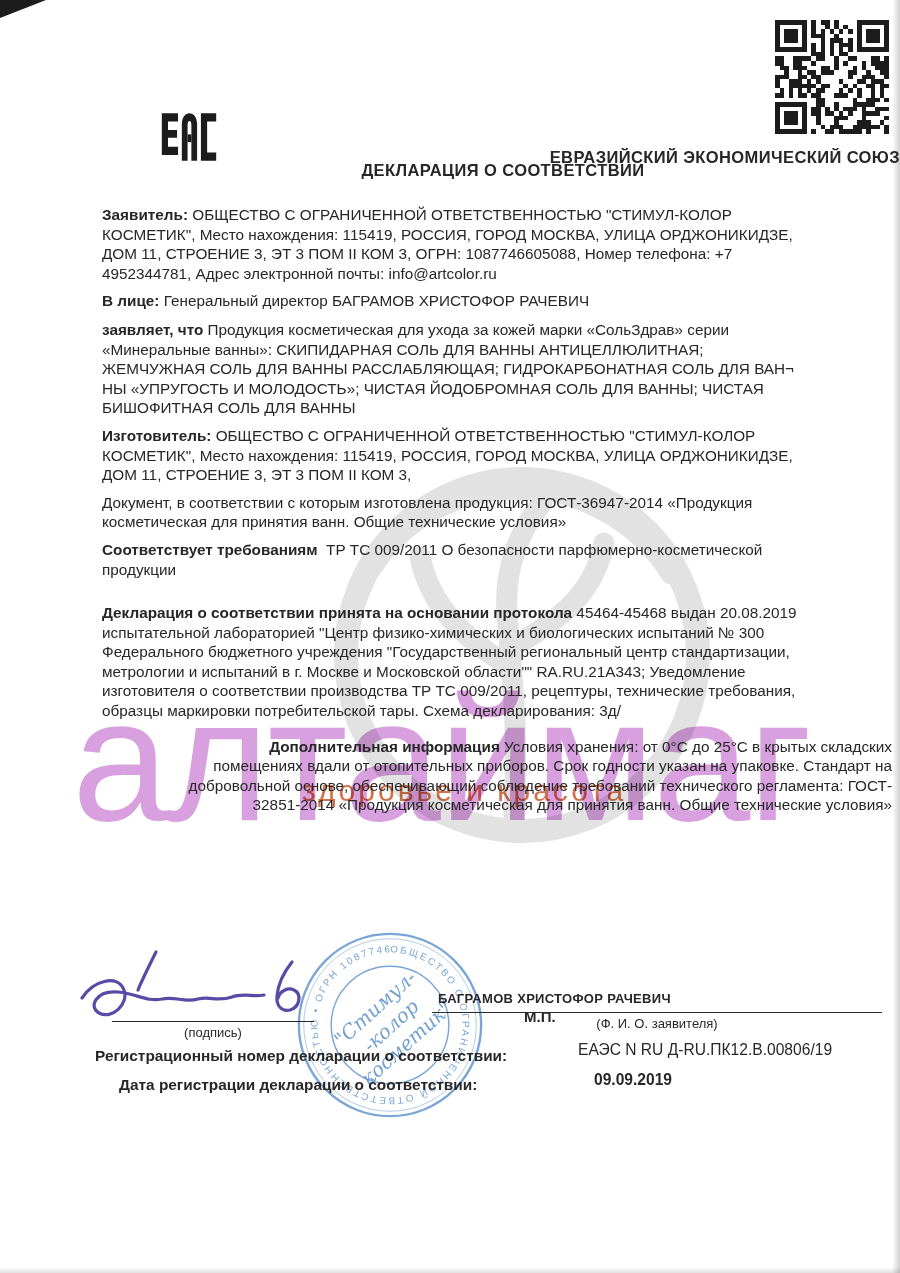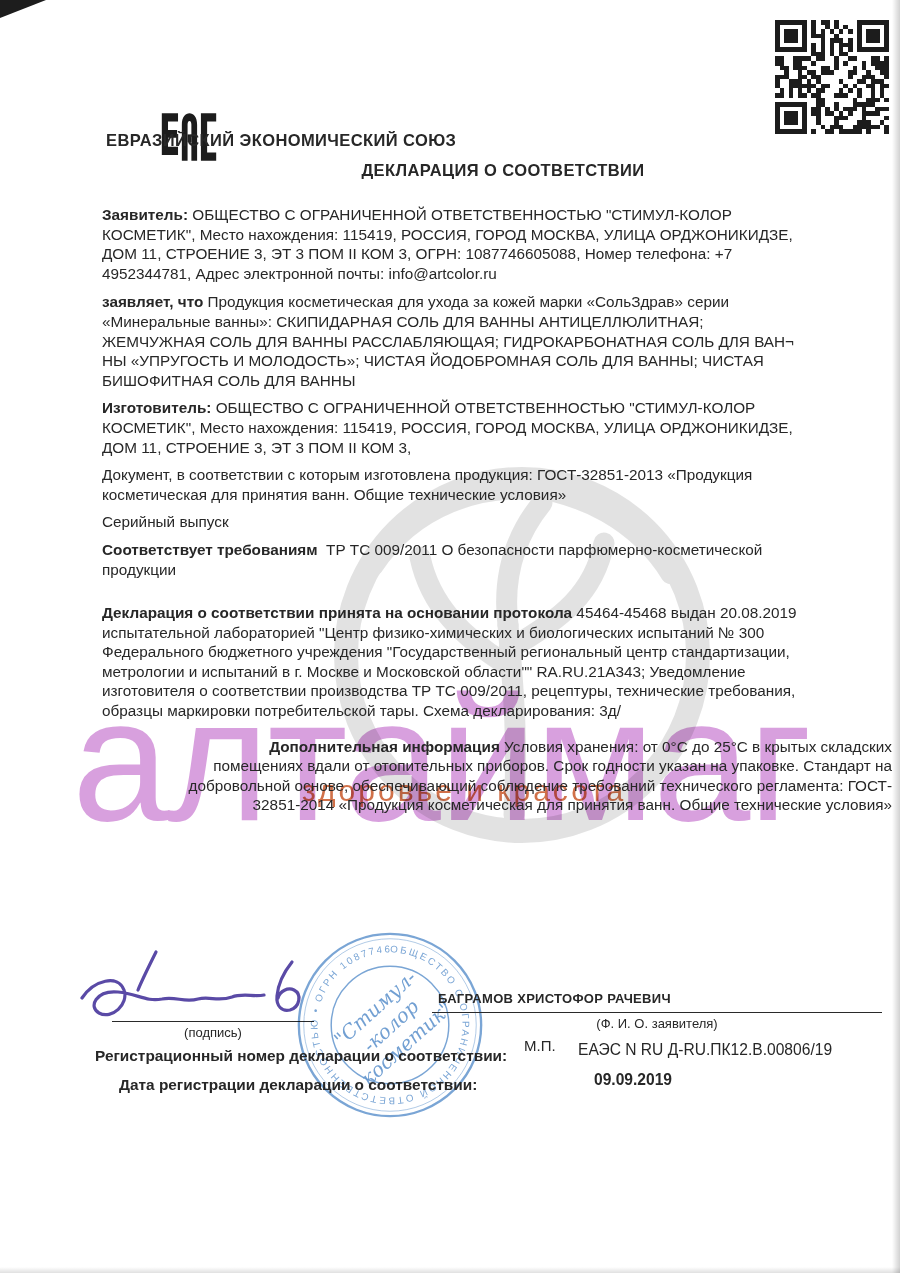--- a/index.html
+++ b/index.html
@@ -11,21 +11,21 @@
   }
   
   .corner-wedge{position:absolute;left:0;top:0;width:46px;height:18px;background:#1d1d1d;
     clip-path:polygon(0 0,100% 0,0 100%);}
   .edge-right{position:absolute;right:0;top:0;width:8px;height:100%;
     background:linear-gradient(to right,rgba(0,0,0,0),rgba(0,0,0,.18));}
   .edge-bottom{position:absolute;left:0;bottom:0;width:100%;height:6px;
     background:linear-gradient(to bottom,rgba(0,0,0,0),rgba(0,0,0,.12));}
   
   .eac-logo{position:absolute;left:158px;top:108px;}
-  .title-1{position:absolute;left:106px;top:131px;width:794px;text-align:left;
+  .title-1{position:absolute;left:106px;top:148px;width:794px;text-align:right;
     font-size:16.5px;font-weight:700;letter-spacing:.4px;}
   .title-2{position:absolute;left:106px;top:161px;width:794px;text-align:center;
     font-size:16.5px;font-weight:700;letter-spacing:.4px;}
   .qr{position:absolute;left:775px;top:20px;}
   
   .doc-body{position:absolute;left:94px;top:197px;width:806px;
     font-size:15.3px;line-height:19.6px;}
   .doc-body p{margin:8px;white-space:pre-line;}
   .doc-body b{font-weight:700;}
   .mt9{margin-top:9px !important;}
@@ -39,21 +39,21 @@
   .wm-emblem{position:absolute;left:322px;top:455px;mix-blend-mode:multiply;opacity:.5;}
   .wm-brand{position:absolute;left:72px;top:672px;font-size:175px;font-weight:400;
     line-height:1;color:#a21caf;mix-blend-mode:multiply;opacity:.42;letter-spacing:-2px;white-space:nowrap;}
   .wm-tagline{position:absolute;left:302px;top:774px;font-size:30px;color:#c2410c;
     mix-blend-mode:multiply;opacity:.75;letter-spacing:3px;white-space:nowrap;}
   
   .signature{position:absolute;left:68px;top:946px;mix-blend-mode:multiply;}
   .sig-line{position:absolute;left:112px;top:1021px;width:202px;border-top:1.6px solid #2a2a2a;}
   .sig-caption{position:absolute;left:112px;top:1025px;width:202px;text-align:center;font-size:13px;}
   .stamp{position:absolute;left:292px;top:927px;mix-blend-mode:multiply;opacity:.88;}
-  .mp{position:absolute;left:524px;top:1037px;font-size:15px;font-weight:400;}
+  .mp{position:absolute;left:524px;top:1008px;font-size:15px;font-weight:700;}
   .applicant-name{position:absolute;left:438px;top:991px;font-size:13px;font-weight:700;letter-spacing:.3px;}
   .name-line{position:absolute;left:432px;top:1012px;width:450px;border-top:1.6px solid #2a2a2a;}
   .fio-caption{position:absolute;left:432px;top:1016px;width:450px;text-align:center;font-size:13px;}
   .reg-label-1{position:absolute;left:95px;top:1047px;font-size:15.4px;font-weight:700;}
   .reg-value-1{position:absolute;left:578px;top:1041px;font-size:15.6px;font-weight:400;}
   .reg-label-2{position:absolute;left:95px;top:1076px;font-size:15.4px;font-weight:700;margin-left:24px;}
   .reg-value-2{position:absolute;left:594px;top:1071px;font-size:15.6px;font-weight:700;}
   .stamp text{font-family:"DejaVu Serif",serif;}
   .stamp .ringtxt{font-family:"Liberation Sans",sans-serif;}
 </style>
@@ -412,31 +412,31 @@
 </svg>
 
 <div class="title-1">ЕВРАЗИЙСКИЙ ЭКОНОМИЧЕСКИЙ СОЮЗ</div>
 <div class="title-2">ДЕКЛАРАЦИЯ О СООТВЕТСТВИИ</div>
 
 <div class="doc-body">
   <p><b>Заявитель:</b><span> ОБЩЕСТВО С ОГРАНИЧЕННОЙ ОТВЕТСТВЕННОСТЬЮ "СТИМУЛ-КОЛОР
 КОСМЕТИК", Место нахождения: 115419, РОССИЯ, ГОРОД МОСКВА, УЛИЦА ОРДЖОНИКИДЗЕ,
 ДОМ 11, СТРОЕНИЕ 3, ЭТ 3 ПОМ II КОМ 3, ОГРН: 1087746605088, Номер телефона: +7
 4952344781, Адрес электронной почты: info@artcolor.ru</span></p>
+  <p><b>В лице:</b><span> Генеральный директор БАГРАМОВ ХРИСТОФОР РАЧЕВИЧ</span></p>
   <p class="mt9"><b>заявляет, что</b><span> Продукция косметическая для ухода за кожей марки «СольЗдрав» серии
 «Минеральные ванны»: СКИПИДАРНАЯ СОЛЬ ДЛЯ ВАННЫ АНТИЦЕЛЛЮЛИТНАЯ;
 ЖЕМЧУЖНАЯ СОЛЬ ДЛЯ ВАННЫ РАССЛАБЛЯЮЩАЯ; ГИДРОКАРБОНАТНАЯ СОЛЬ ДЛЯ ВАН¬
 НЫ «УПРУГОСТЬ И МОЛОДОСТЬ»; ЧИСТАЯ ЙОДОБРОМНАЯ СОЛЬ ДЛЯ ВАННЫ; ЧИСТАЯ
 БИШОФИТНАЯ СОЛЬ ДЛЯ ВАННЫ</span></p>
   <p><b>Изготовитель:</b><span> ОБЩЕСТВО С ОГРАНИЧЕННОЙ ОТВЕТСТВЕННОСТЬЮ "СТИМУЛ-КОЛОР
 КОСМЕТИК", Место нахождения: 115419, РОССИЯ, ГОРОД МОСКВА, УЛИЦА ОРДЖОНИКИДЗЕ,
 ДОМ 11, СТРОЕНИЕ 3, ЭТ 3 ПОМ II КОМ 3,</span></p>
-  <p>Документ, в соответствии с которым изготовлена продукция: ГОСТ-32851-2013 «Продукция
+  <p>Документ, в соответствии с которым изготовлена продукция: ГОСТ-36947-2014 «Продукция
 косметическая для принятия ванн. Общие технические условия»</p>
-  <p>Серийный выпуск</p>
   <p class="mt6"><b>Соответствует требованиям</b><span>&nbsp;&nbsp;ТР ТС 009/2011 О безопасности парфюмерно-косметической
 продукции</span></p>
   <p class="mt24"><b>Декларация о соответствии принята на основании протокола</b><span> 45464-45468 выдан 20.08.2019
 испытательной лабораторией "Центр физико-химических и биологических испытаний № 300
 Федерального бюджетного учреждения "Государственный региональный центр стандартизации,
 метрологии и испытаний в г. Москве и Московской области"" RA.RU.21А343; Уведомление
 изготовителя о соответствии производства ТР ТС 009/2011, рецептуры, технические требования,
 образцы маркировки потребительской тары. Схема декларирования: 3д/</span></p>
   <p class="mt16"><b>Дополнительная информация</b><span> Условия хранения: от 0°С до 25°С в крытых складских
 помещениях вдали от отопительных приборов. Срок годности указан на упаковке. Стандарт на

